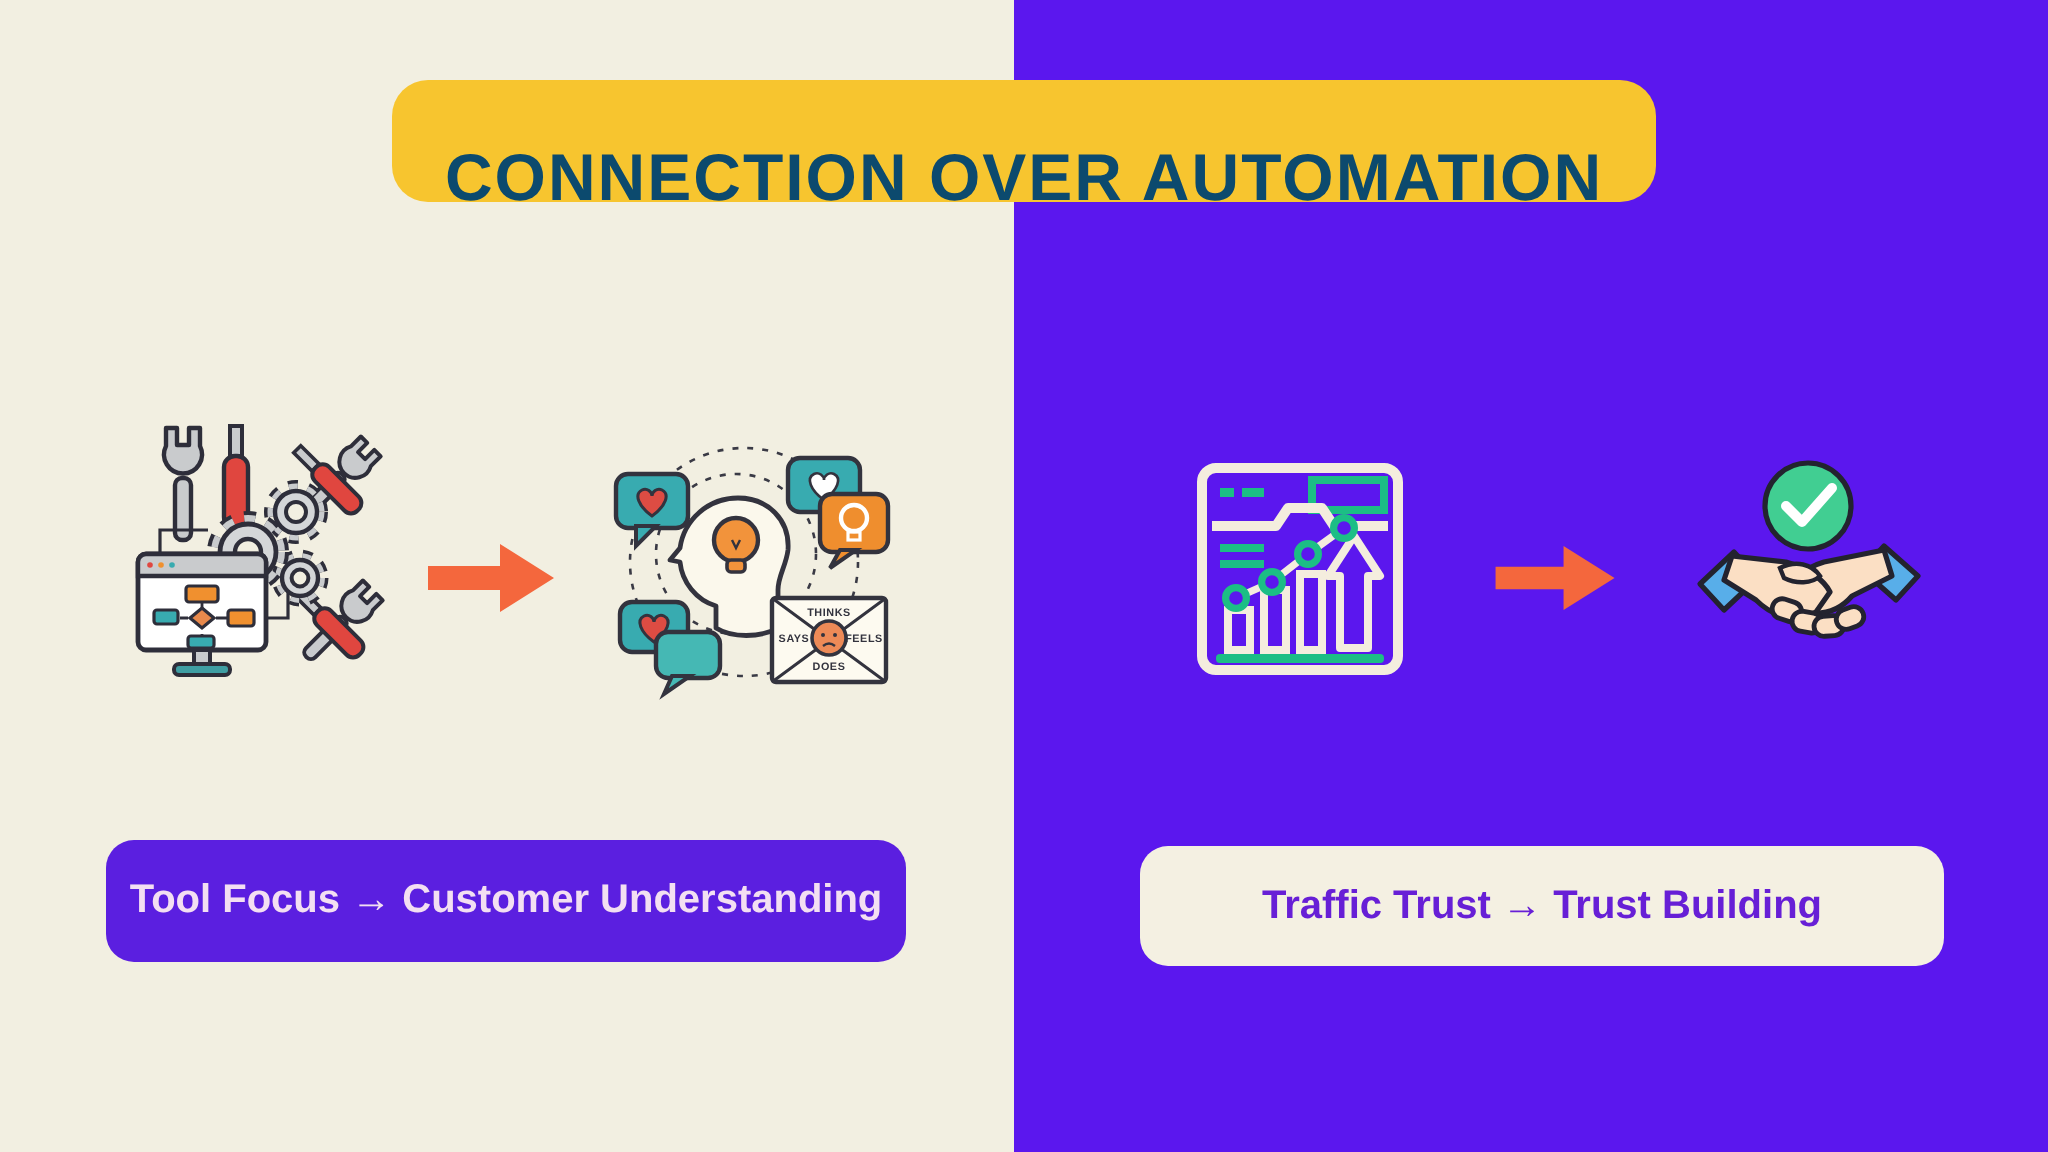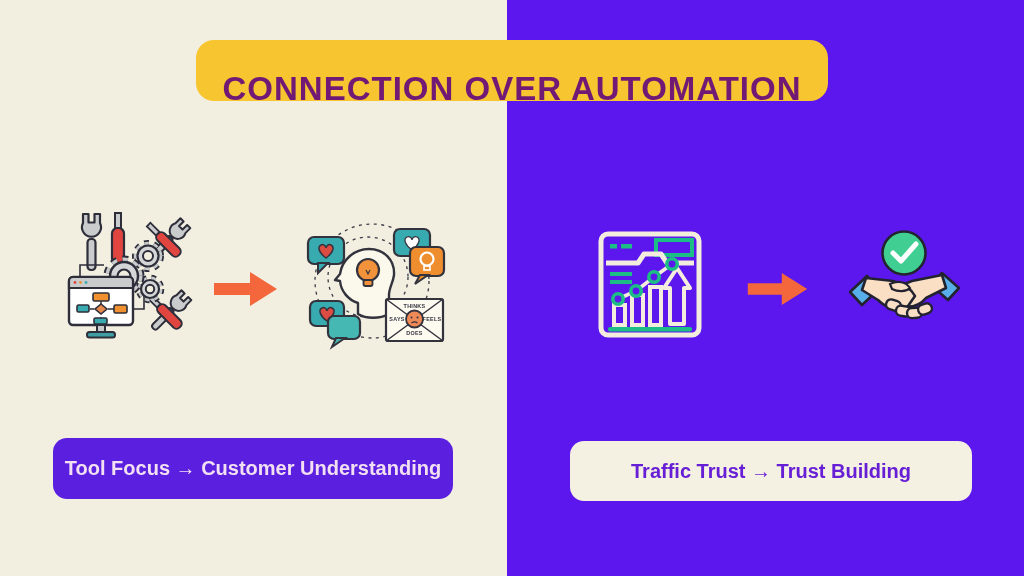--- a/index.html
+++ b/index.html
@@ -10,38 +10,38 @@
   }
   .bg-left  { position: absolute; left: 0;   top: 0; width: 507px; height: 576px; background: #F2EFE1; }
   .bg-right { position: absolute; left: 507px; top: 0; width: 517px; height: 576px; background: #5B17EE; }
 
   .banner {
     position: absolute; left: 196px; top: 40px; width: 632px; height: 61px;
     background: #F7C52F; border-radius: 18px;
     display: flex; align-items: center; justify-content: center;
   }
   .banner span {
-    color: #701a75; font-size: 33px; font-weight: 800; letter-spacing: 1px;
+    color: #0c4a6e; font-size: 33px; font-weight: 800; letter-spacing: 1px;
     white-space: nowrap;
     margin-top: 36px;
   }
 
   .icon { position: absolute; }
   .icon svg { display: block; width: 100%; height: 100%; }
 
   .icon-tools     { left: 64px;  top: 210px; width: 133px; height: 135px; }
   .arrow-l        { left: 214px; top: 271px; width: 64px;  height: 36px;  }
   .icon-empathy   { left: 298px; top: 213px; width: 148px; height: 138px; }
   .icon-chart     { left: 598px; top: 231px; width: 104px; height: 107px; }
   .arrow-r        { left: 747px; top: 272px; width: 62px;  height: 34px;  }
   .icon-handshake { left: 846px; top: 228px; width: 117px; height: 115px; }
 
   .label {
     position: absolute; display: flex; align-items: center; justify-content: center;
-    border-radius: 14px; font-weight: 700; font-size: 20px; white-space: nowrap; margin-top: 18px;
+    border-radius: 14px; font-weight: 700; font-size: 20px; white-space: nowrap;
   }
   .label-left {
     left: 53px; top: 420px; width: 400px; height: 61px;
     background: #5B1FE0; color: #F3DFF2;
   }
   .label-right {
     left: 570px; top: 423px; width: 402px; height: 60px;
     background: #F4F0E2; color: #671FD6;
   }
 

